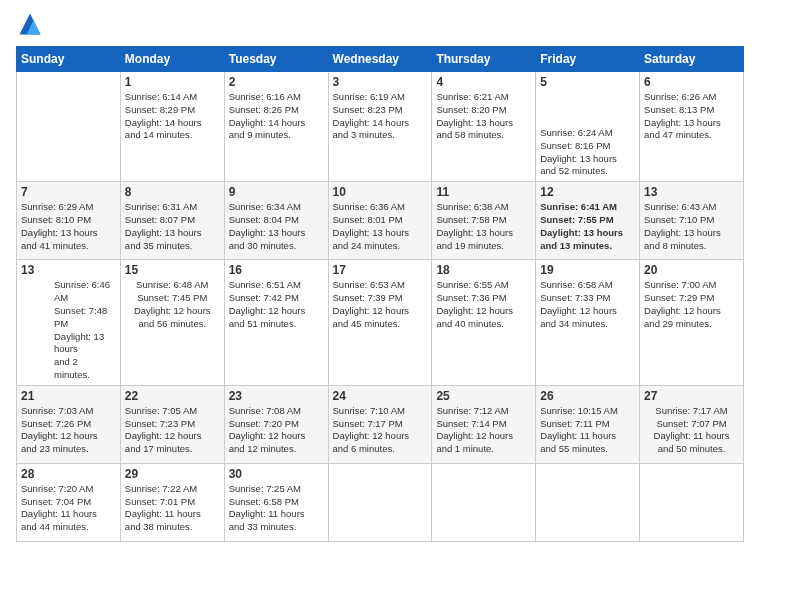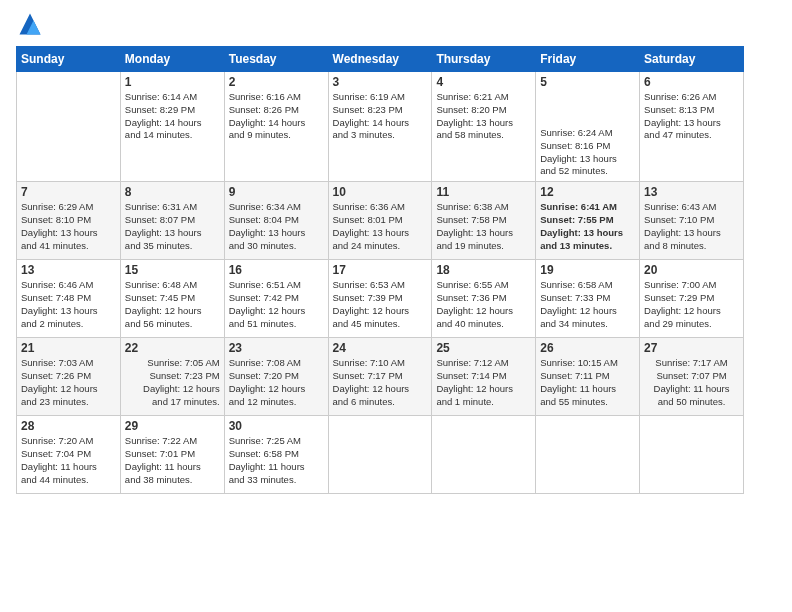--- a/index.html
+++ b/index.html
@@ -214,28 +214,28 @@
             <span class="day-number">13</span>
             <div class="day-info" style="white-space: pre-line;">Sunrise: 6:43 AM
 Sunset: 7:10 PM
 Daylight: 13 hours
 and 8 minutes.</div>
           </td>
         </tr>
         <tr>
           <td>
             <span class="day-number">13</span>
-            <div class="day-info" style="white-space: pre-line;">Sunrise: 6:46 AM
+            <div class="day-info" style="white-space: pre-line; margin-left: 33px;">Sunrise: 6:46 AM
 Sunset: 7:48 PM
 Daylight: 13 hours
 and 2 minutes.</div>
           </td>
           <td>
             <span class="day-number">15</span>
-            <div class="day-info" style="white-space: pre-line;">Sunrise: 6:48 AM
+            <div class="day-info" style="white-space: pre-line; text-align: center;">Sunrise: 6:48 AM
 Sunset: 7:45 PM
 Daylight: 12 hours
 and 56 minutes.</div>
           </td>
           <td>
             <span class="day-number">16</span>
             <div class="day-info" style="white-space: pre-line;">Sunrise: 6:51 AM
 Sunset: 7:42 PM
 Daylight: 12 hours
 and 51 minutes.</div>
@@ -272,21 +272,21 @@
         <tr>
           <td>
             <span class="day-number">21</span>
             <div class="day-info" style="white-space: pre-line;">Sunrise: 7:03 AM
 Sunset: 7:26 PM
 Daylight: 12 hours
 and 23 minutes.</div>
           </td>
           <td>
             <span class="day-number">22</span>
-            <div class="day-info" style="white-space: pre-line; text-align: right;">Sunrise: 7:05 AM
+            <div class="day-info" style="white-space: pre-line;">Sunrise: 7:05 AM
 Sunset: 7:23 PM
 Daylight: 12 hours
 and 17 minutes.</div>
           </td>
           <td>
             <span class="day-number">23</span>
             <div class="day-info" style="white-space: pre-line;">Sunrise: 7:08 AM
 Sunset: 7:20 PM
 Daylight: 12 hours
 and 12 minutes.</div>

